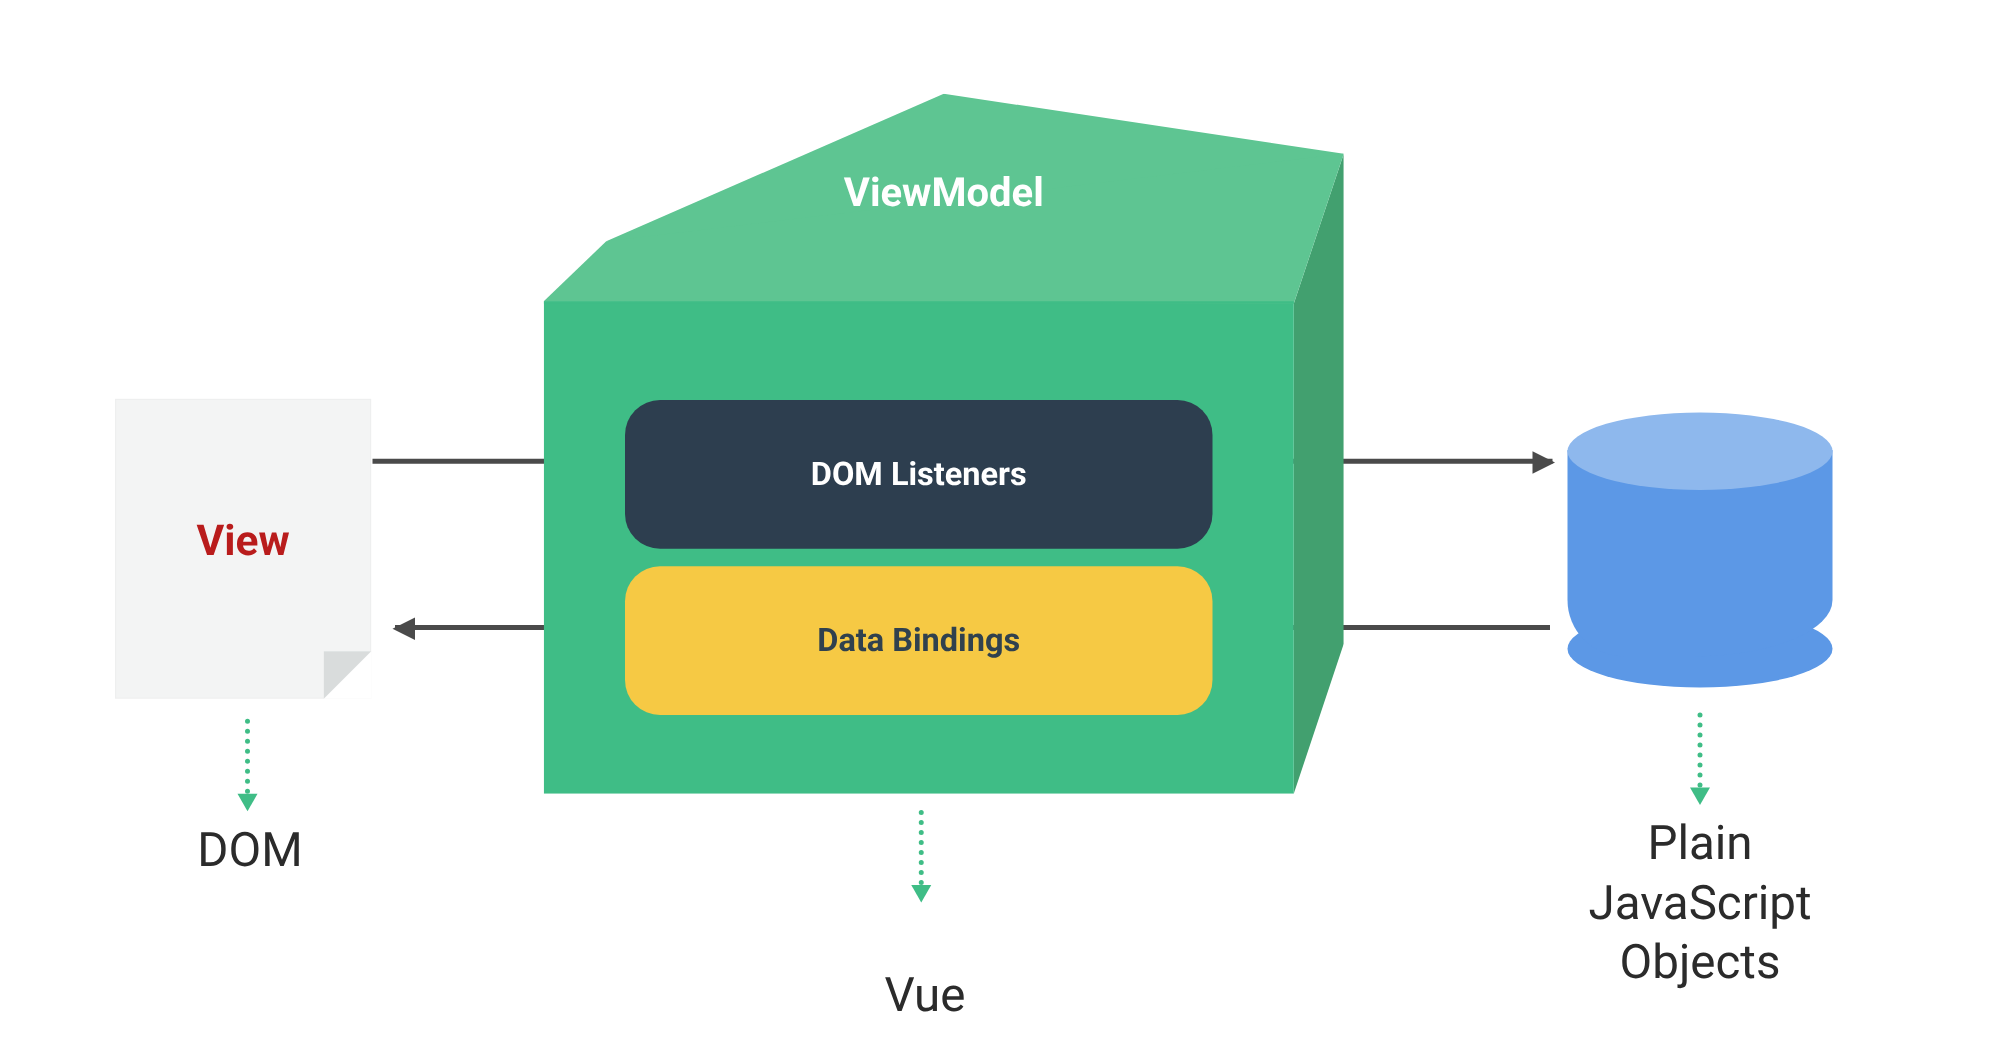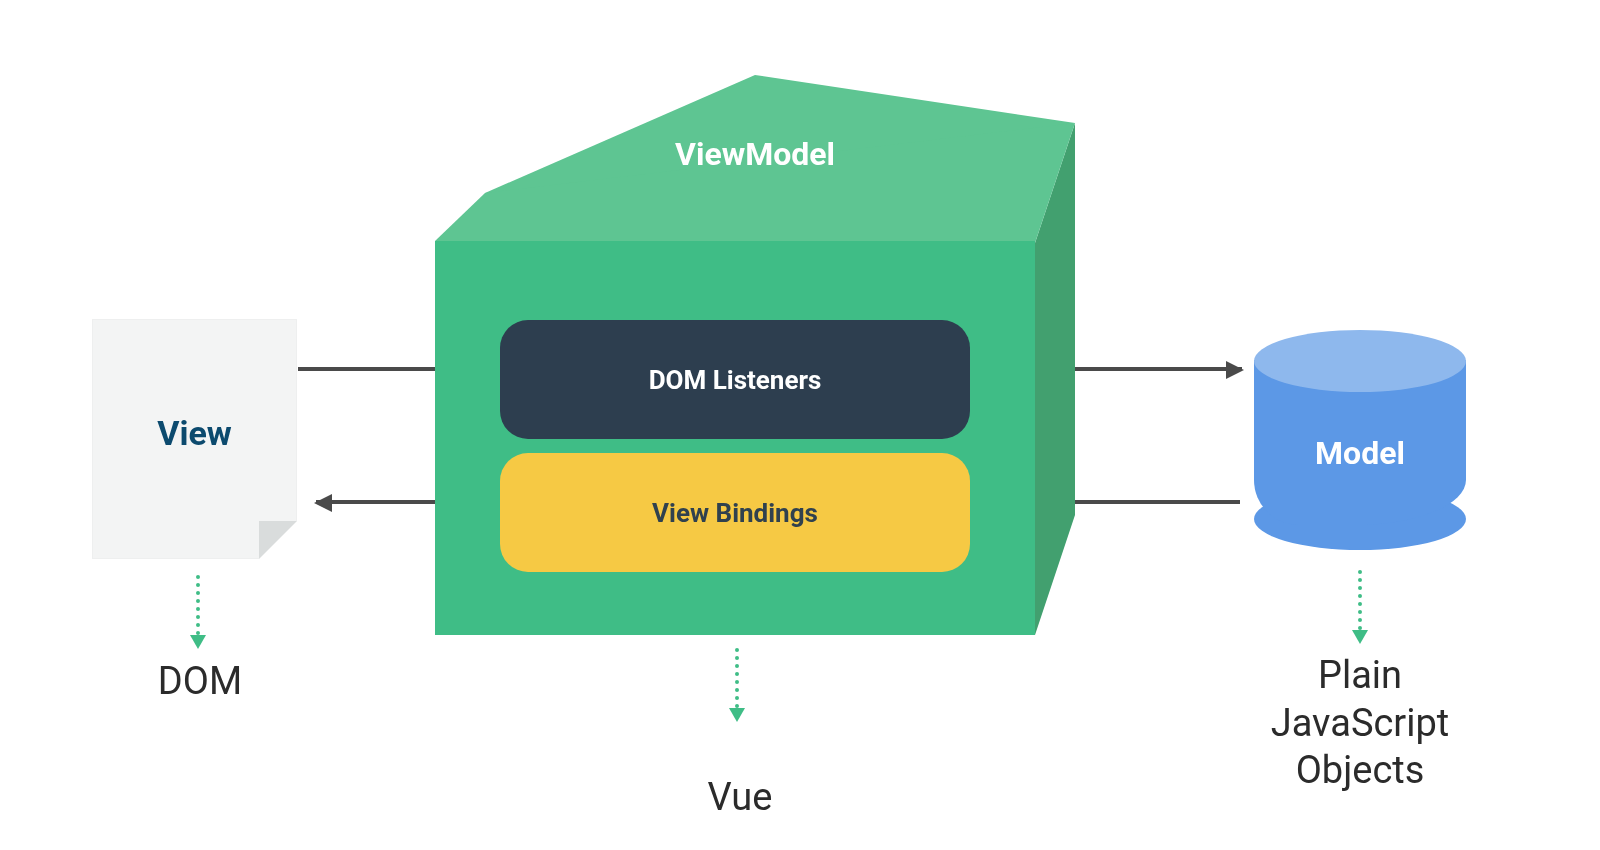--- a/index.html
+++ b/index.html
@@ -37,21 +37,21 @@
     border-bottom: 38px solid #ffffff;
   }
   .view-label {
     position: absolute;
     left: 0;
     top: 94px;
     width: 100%;
     text-align: center;
     font-size: 34px;
     font-weight: 700;
-    color: #0c4a6e;
+    color: #b91c1c;
   }
 
   
   .model-wrap {
     position: absolute;
     left: 1254px;
     top: 330px;
     width: 212px;
     height: 220px;
   }
@@ -236,28 +236,27 @@
 
       <polygon points="600,168 640,48 640,440 600,560" fill="#42a06f"></polygon>
 
       <polygon points="0,166 600,166 600,560 0,560" fill="#3fbd86"></polygon>
 
       <polygon points="0,166 50,118 640,48 600,168" fill="#5ec592"></polygon>
       <polygon points="0,166 600,166 600,168 0,168" fill="#3fbd86"></polygon>
     </svg>
     <div class="cube-title">ViewModel</div>
     <div class="pill pill-listeners">DOM Listeners</div>
-    <div class="pill pill-bindings">View Bindings</div>
+    <div class="pill pill-bindings">Data Bindings</div>
   </div>
 
   <div class="model-wrap">
     <div class="model-bottom"></div>
     <div class="model-body"></div>
     <div class="model-top"></div>
-    <div class="model-label">Model</div>
   </div>
 
   <div class="v-dotted vd-view">
     <div class="head-down"></div>
   </div>
   <div class="v-dotted vd-cube">
     <div class="head-down"></div>
   </div>
   <div class="v-dotted vd-model">
     <div class="head-down"></div>

